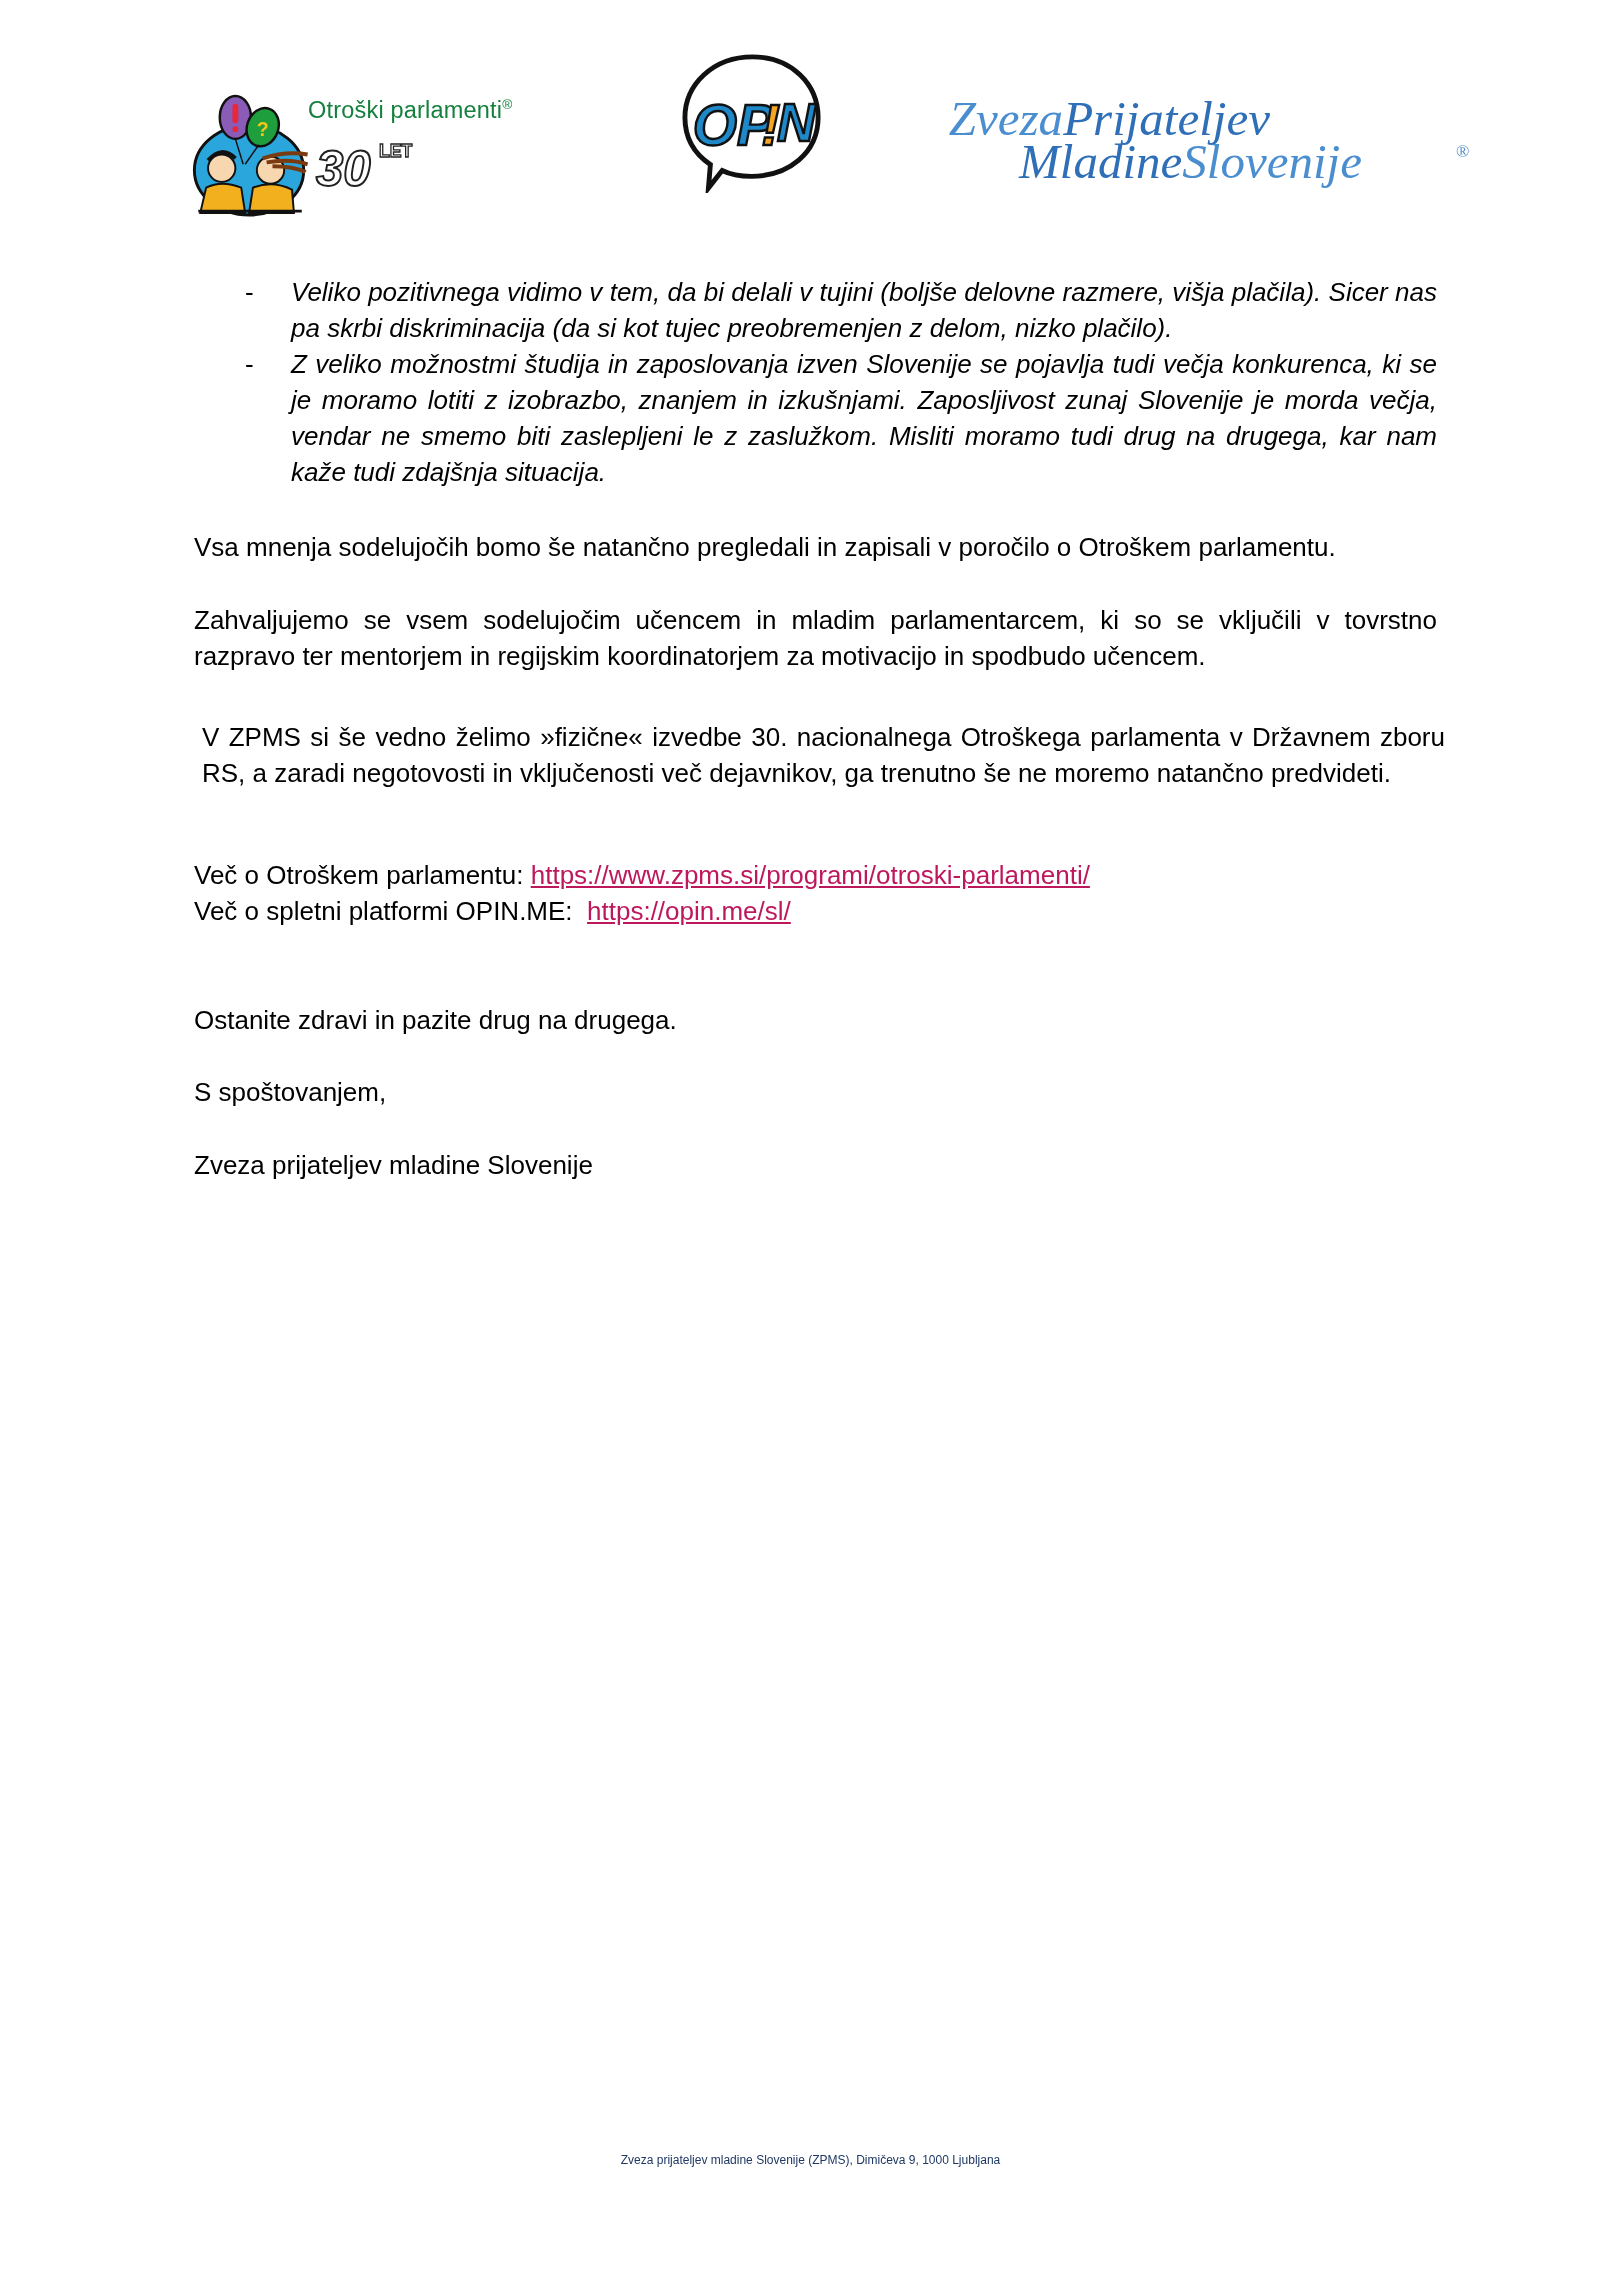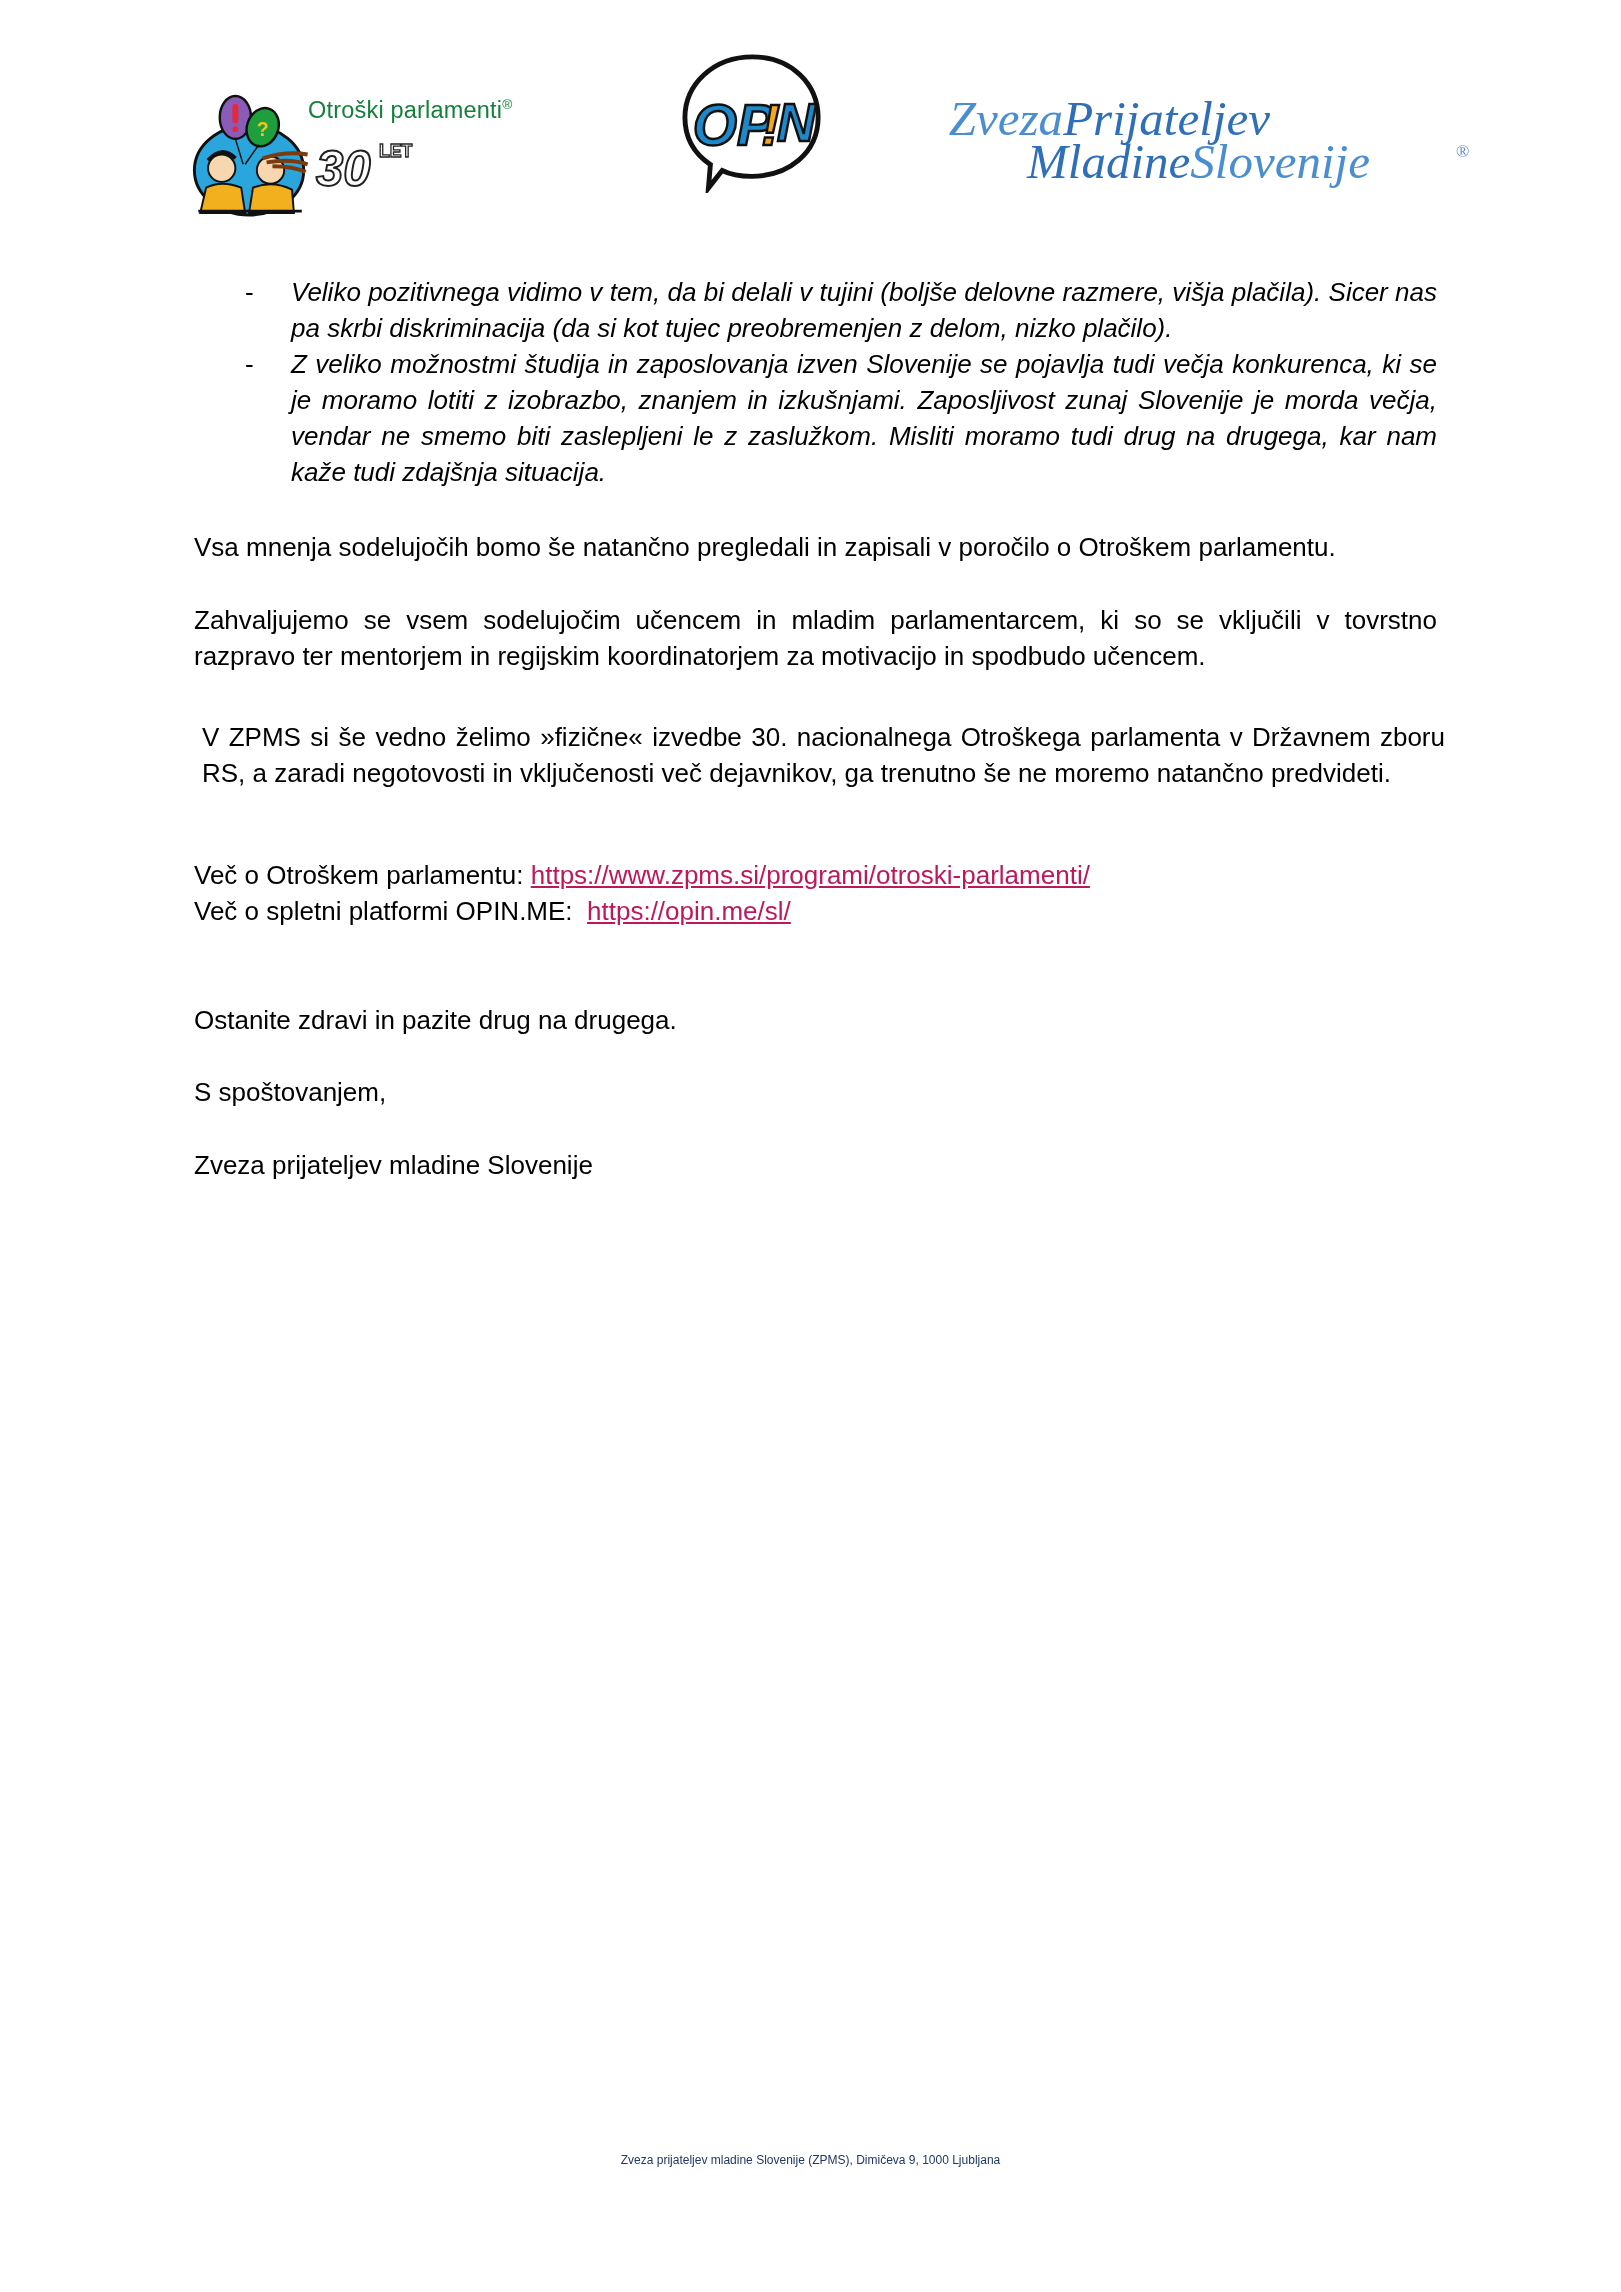--- a/index.html
+++ b/index.html
@@ -12,21 +12,21 @@
   .logo-op-title { position: absolute; left: 116px; top: 2.9px; font-size: 23.5px; color: #15803d;
                    font-family: "Liberation Sans", sans-serif; letter-spacing: 0.2px; white-space: nowrap; }
   .logo-op-reg { font-size: 13.7px; vertical-align: super; }
   .logo-op-30 { position: absolute; left: 122px; top: 39px; width: 118px; height: 59px; }
 
   .logo-opin { position: absolute; left: 679px; top: 51px; width: 147px; height: 142px; }
 
   .logo-zpms { position: absolute; left: 941px; top: 94px; width: 549px; height: 108px;
                font-family: "Liberation Serif", serif; font-style: italic; color: #4a8ed0; }
   .logo-zpms-l1 { position: absolute; left: 7.8px; top: 0; font-size: 49px; white-space: nowrap; line-height: 1; }
-  .logo-zpms-l2 { position: absolute; left: 86px; top: 43px; font-size: 49px; white-space: nowrap; line-height: 1; }
+  .logo-zpms-l2 { position: absolute; left: 78px; top: 43px; font-size: 49px; white-space: nowrap; line-height: 1; }
   .logo-zpms .dark { color: #2f6fb8; }
   .logo-zpms-reg { position: absolute; left: 515px; top: 47px; font-size: 17.6px; font-style: normal; color: #5a8fc8; }
 
   
   .doc { position: absolute; left: 194px; top: 0; width: 1243px; font-size: 26px; line-height: 36px; }
   .bullets { position: absolute; left: 0; top: 274px; width: 1243px; }
   .bullet { position: relative; padding-left: 97px; font-style: italic; text-align: justify; }
   .bullet-dash { position: absolute; left: 51px; top: 0; font-style: normal; }
   .para { position: absolute; left: 0; width: 1243px; text-align: justify; }
   .last-left { text-align-last: left; }

